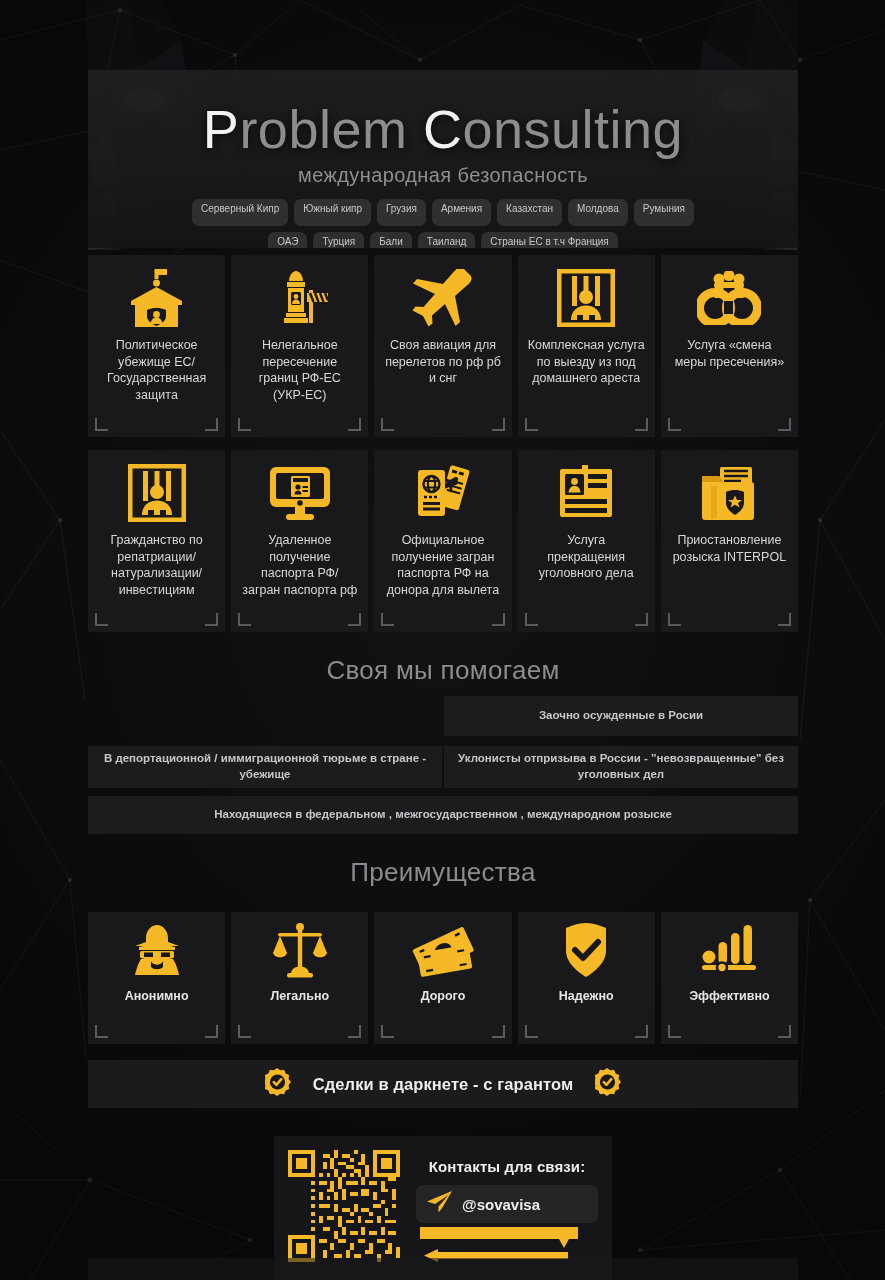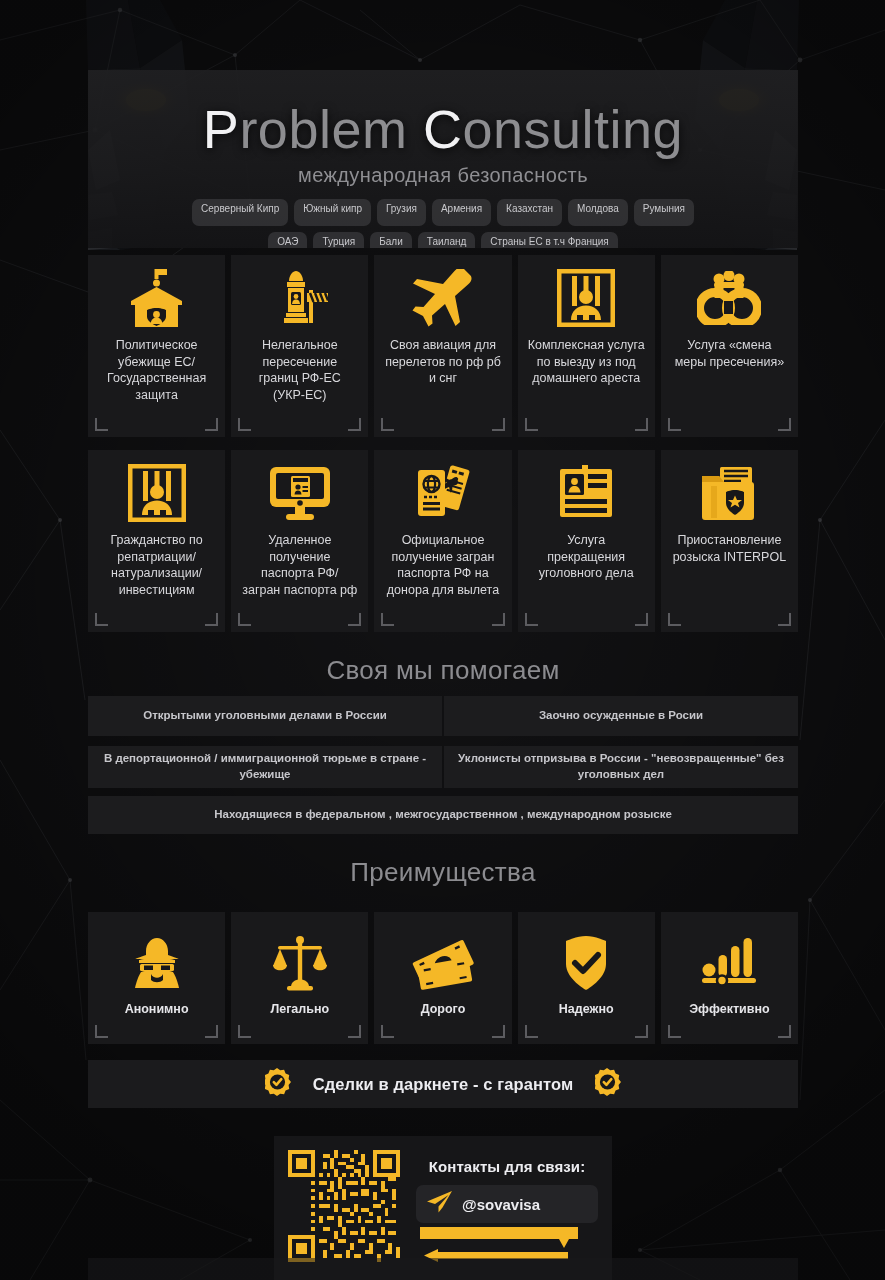--- a/index.html
+++ b/index.html
@@ -146,21 +146,21 @@
   #advrow {
     position: absolute; left: 88px; top: 912px;
     width: 710px; height: 132px;
     display: grid; grid-template-columns: repeat(5,1fr); gap: 6px;
   }
   .adv-card {
     position: relative;
     background: #19191b;
     display: flex; flex-direction: column;
     align-items: center; justify-content: flex-start;
-    padding-top: 20px;
+    padding-top: 7px;
   }
   .adv-icon { height: 62px; display: flex; align-items: center; justify-content: center; }
   .adv-label {
     margin-top: 8px;
     color: #e6e6ea; font-size: 12.5px; font-weight: 700;
     text-align: center;
   }
 
   
   #guarantee {
@@ -515,21 +515,20 @@
       </div>
       <div class="svc-label">Приостановление розыска INTERPOL</div>
       <span class="br bl"></span>
       <span class="br brr"></span>
     </div>
   </div>
 
   <div id="t-help" class="sect-title">Своя мы помогаем</div>
 
   <div id="audience">
-    <div id="aud1" class="aud">Открытыми уголовными делами в России</div>
     <div id="aud2" class="aud">Заочно осужденные в Росии</div>
     <div id="aud3" class="aud">В депортационной / иммиграционной тюрьме в стране - убежище</div>
     <div id="aud4" class="aud">Уклонисты отпризыва в России - "невозвращенные" без уголовных дел</div>
     <div id="aud5" class="aud">Находящиеся в федеральном , межгосударственном , международном розыске</div>
   </div>
 
   <div id="t-adv" class="sect-title">Преимущества</div>
 
   <div id="advrow">
 

